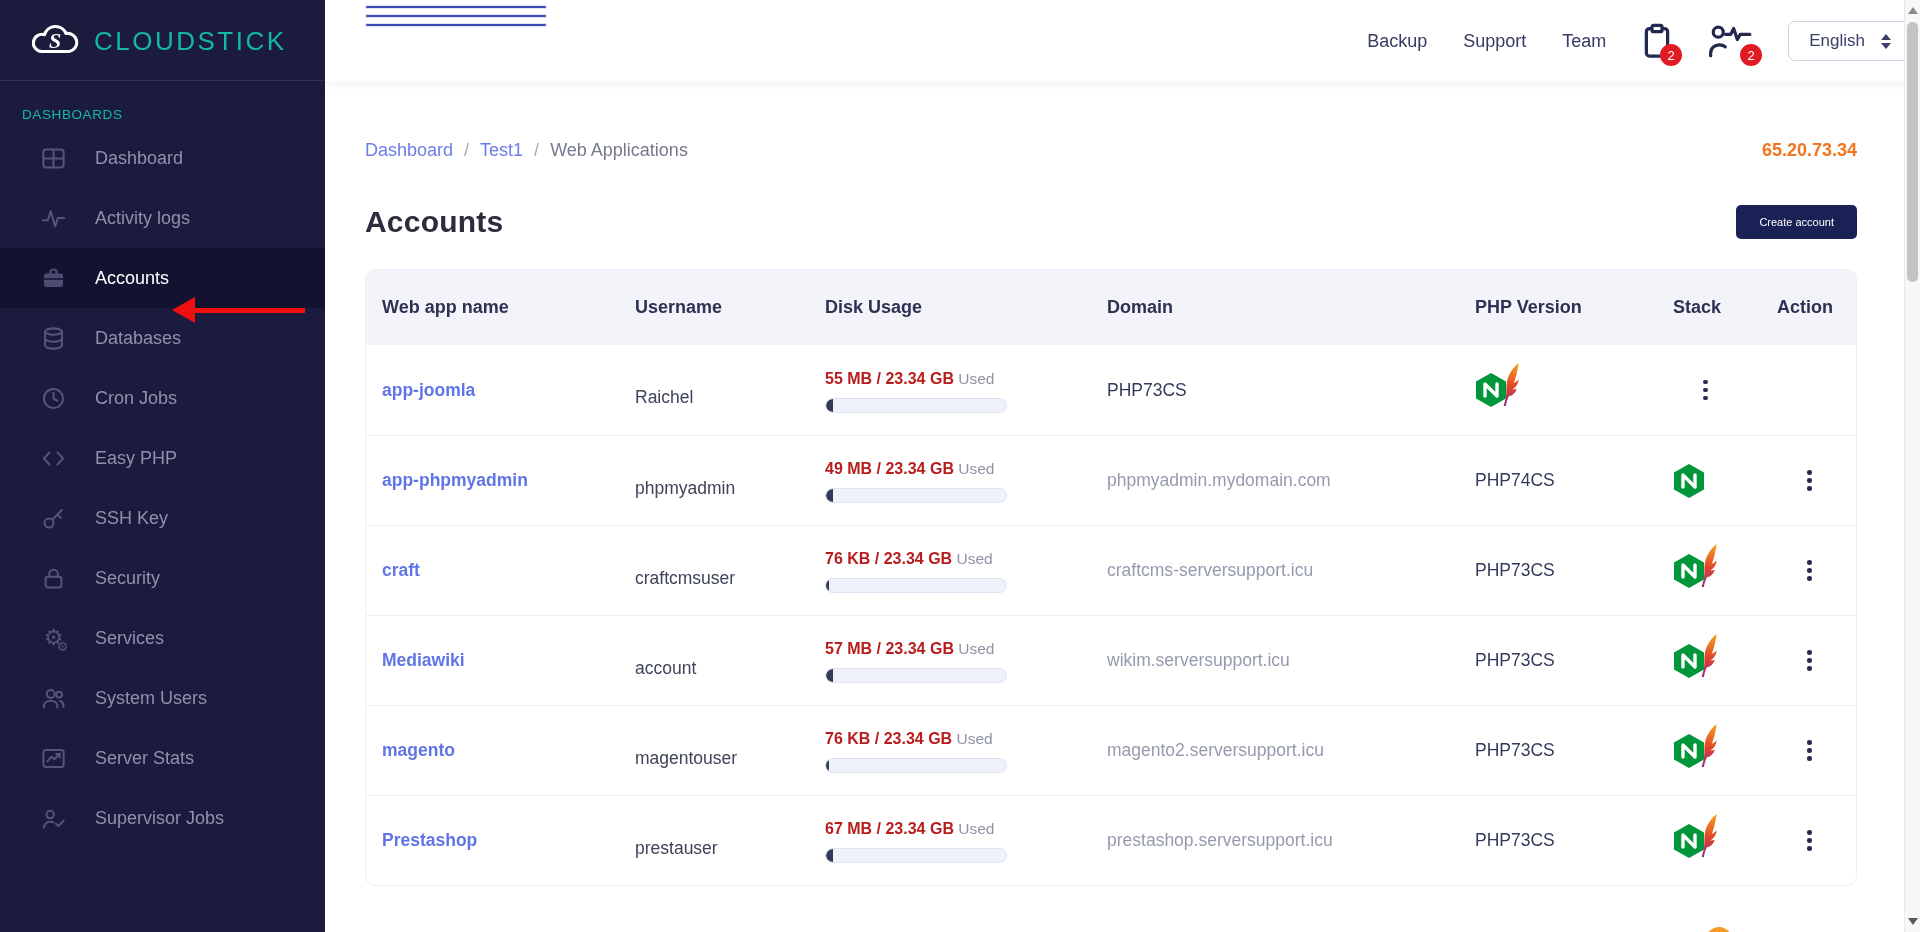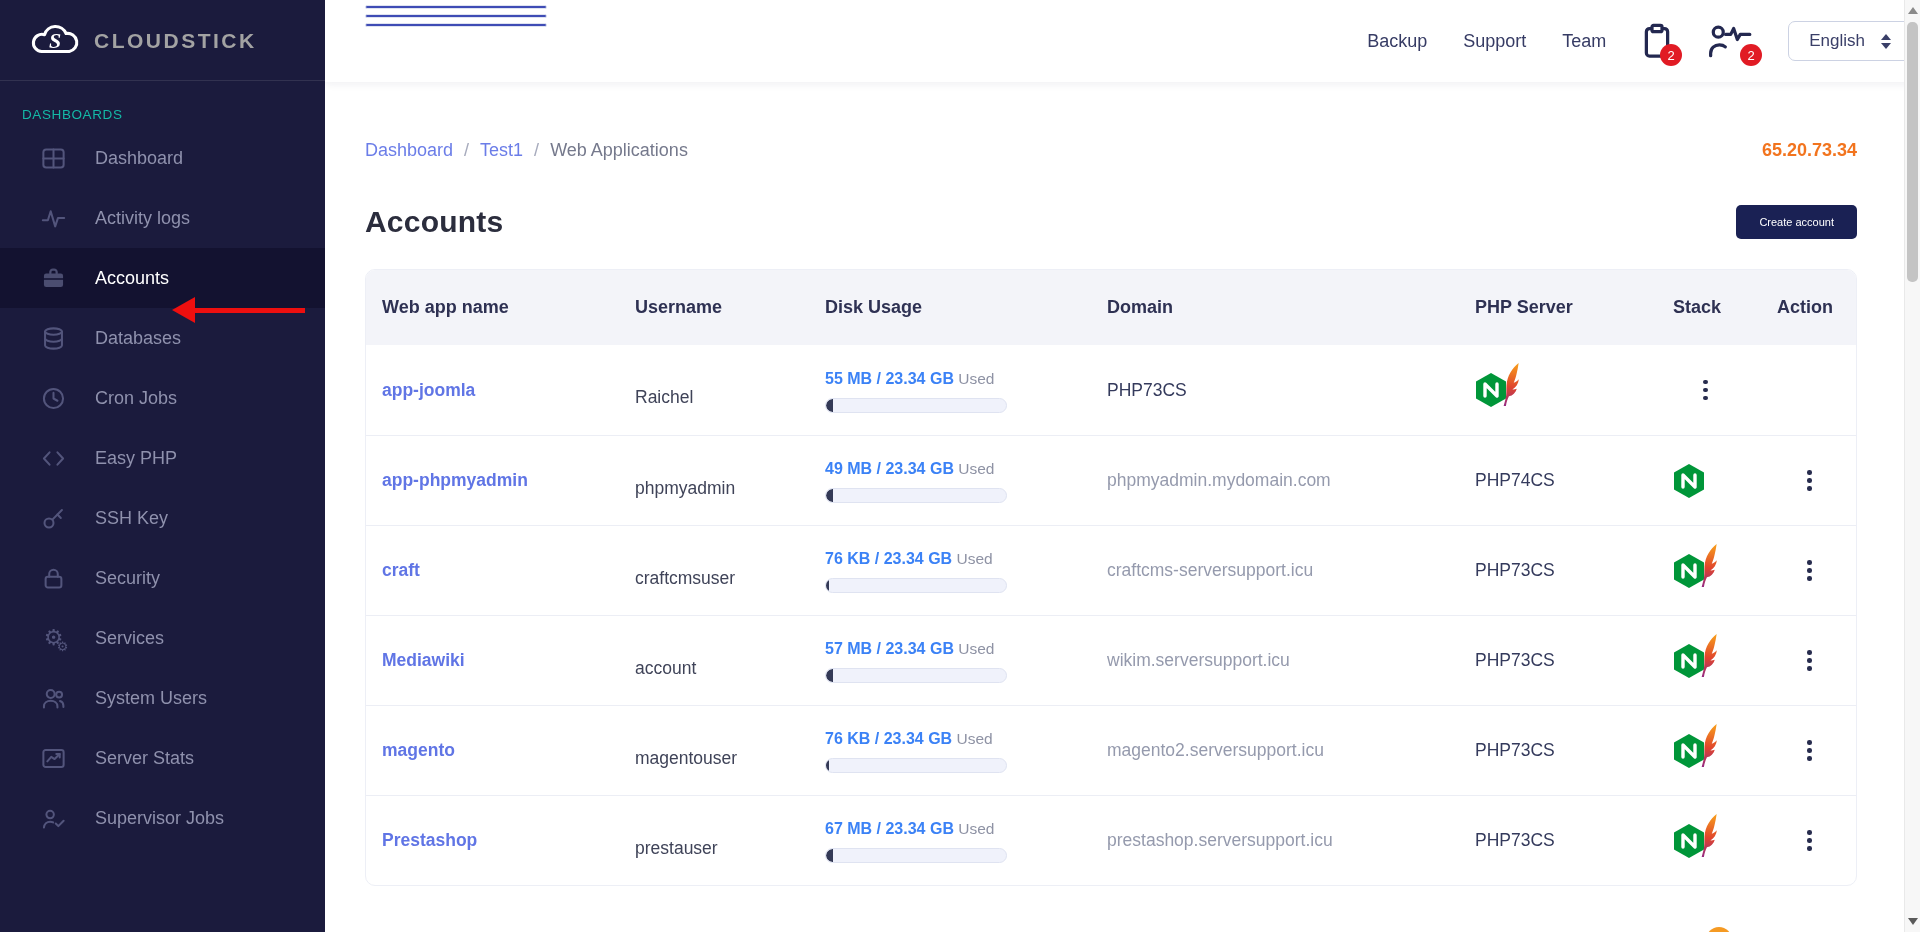--- a/index.html
+++ b/index.html
@@ -3,21 +3,21 @@
 <meta charset="utf-8">
 <style>
   * { margin:0; padding:0; box-sizing:border-box; }
   html,body { width:1920px; height:932px; overflow:hidden; background:#fff;
     font-family:"Liberation Sans", sans-serif; }
 
   
   .sidebar { position:fixed; left:0; top:0; width:325px; height:932px;
     background:#1b1b3d; z-index:5; }
   .logo { display:flex; align-items:center; gap:10px; padding:20px 20px 16px 26px; cursor:pointer; }
-  .logo-text { color:#a3a3a3; font-size:21px; font-weight:bold; letter-spacing:2.5px; }
+  .logo-text { color:#14b8a6; font-size:26px; font-weight:normal; letter-spacing:2.5px; }
   .sidebar-divider { border-top:1px solid rgba(255,255,255,0.10); margin-top:2px; }
   .section-label { color:#14b8a6; font-size:13.5px; letter-spacing:0.6px;
     padding:26px 0 6px 22px; }
   .side-item { display:flex; align-items:center; gap:28px; height:60px;
     padding-left:40px; color:#8f91ad; cursor:pointer; }
   .side-item.active { background:#131230; color:#ffffff; }
   .si { width:27px; height:27px; color:#53557c; display:flex; align-items:center; justify-content:center; flex:0 0 27px; }
   .si svg { width:27px; height:27px; stroke:currentColor; fill:none;
     stroke-width:1.8; stroke-linecap:round; stroke-linejoin:round; }
   .side-item.active .si { color:#4b4d70; }
@@ -75,21 +75,21 @@
     overflow:hidden; background:#fff; }
   .t-head, .t-row { display:grid;
     grid-template-columns:253px 190px 282px 368px 198px 104px 1fr;
     padding-left:16px; align-items:center; }
   .t-head { height:75px; background:#f3f4f9; font-weight:bold; font-size:18px; color:#2e3153; }
   .t-row { height:90px; font-size:17.5px; }
   .t-row + .t-row { border-top:1px solid #eceef5; }
   .app-link { color:#6075e5; font-weight:bold; cursor:pointer; }
   .username { color:#3f4358;margin-top:15px; }
   .disk-line { font-size:15.5px; color:#8e92a4; }
-  .disk-line b { color:#3b82f6; font-size:16px;text-align:center; }
+  .disk-line b { color:#b91c1c; font-size:16px;text-align:center; }
   .bar { width:182px; height:15px; background:#f0f2fb; border:1px solid #dfe3f1;
     border-radius:8px; margin-top:9px; overflow:hidden; }
   .bar-fill { height:100%; background:#343a56; border-radius:8px 0 0 8px; }
   .domain { color:#959aad; }
   .php { color:#343a5c; }
   .stack-cell { display:flex; align-items:center; height:100%; position:relative; }
   .nginx-ico { width:32px; height:36px; }
   .apache-ico { width:22px; height:48px; margin-left:-7px; margin-top:-10px; transform:rotate(9deg); }
   .kebab { margin-left:24px; cursor:pointer; display:flex; flex-direction:column; gap:3.5px;
     padding:6px; }
@@ -304,21 +304,21 @@
     <h1>Accounts</h1>
     <button class="create-btn">Create account</button>
   </div>
 
   <div class="table-card">
     <div class="t-head">
       <span>Web app name</span>
       <span>Username</span>
       <span>Disk Usage</span>
       <span>Domain</span>
-      <span>PHP Server</span>
+      <span>PHP Version</span>
       <span>Stack</span>
       <span>Action</span>
     </div>
 
     <div class="t-row">
       <span class="app-link">app-joomla</span>
       <span class="username">Raichel</span>
       <span class="disk-cell">
         <span class="disk-line"><b>55 MB / 23.34 GB</b> <span>Used</span></span>
         <span class="bar" style="display:block">

